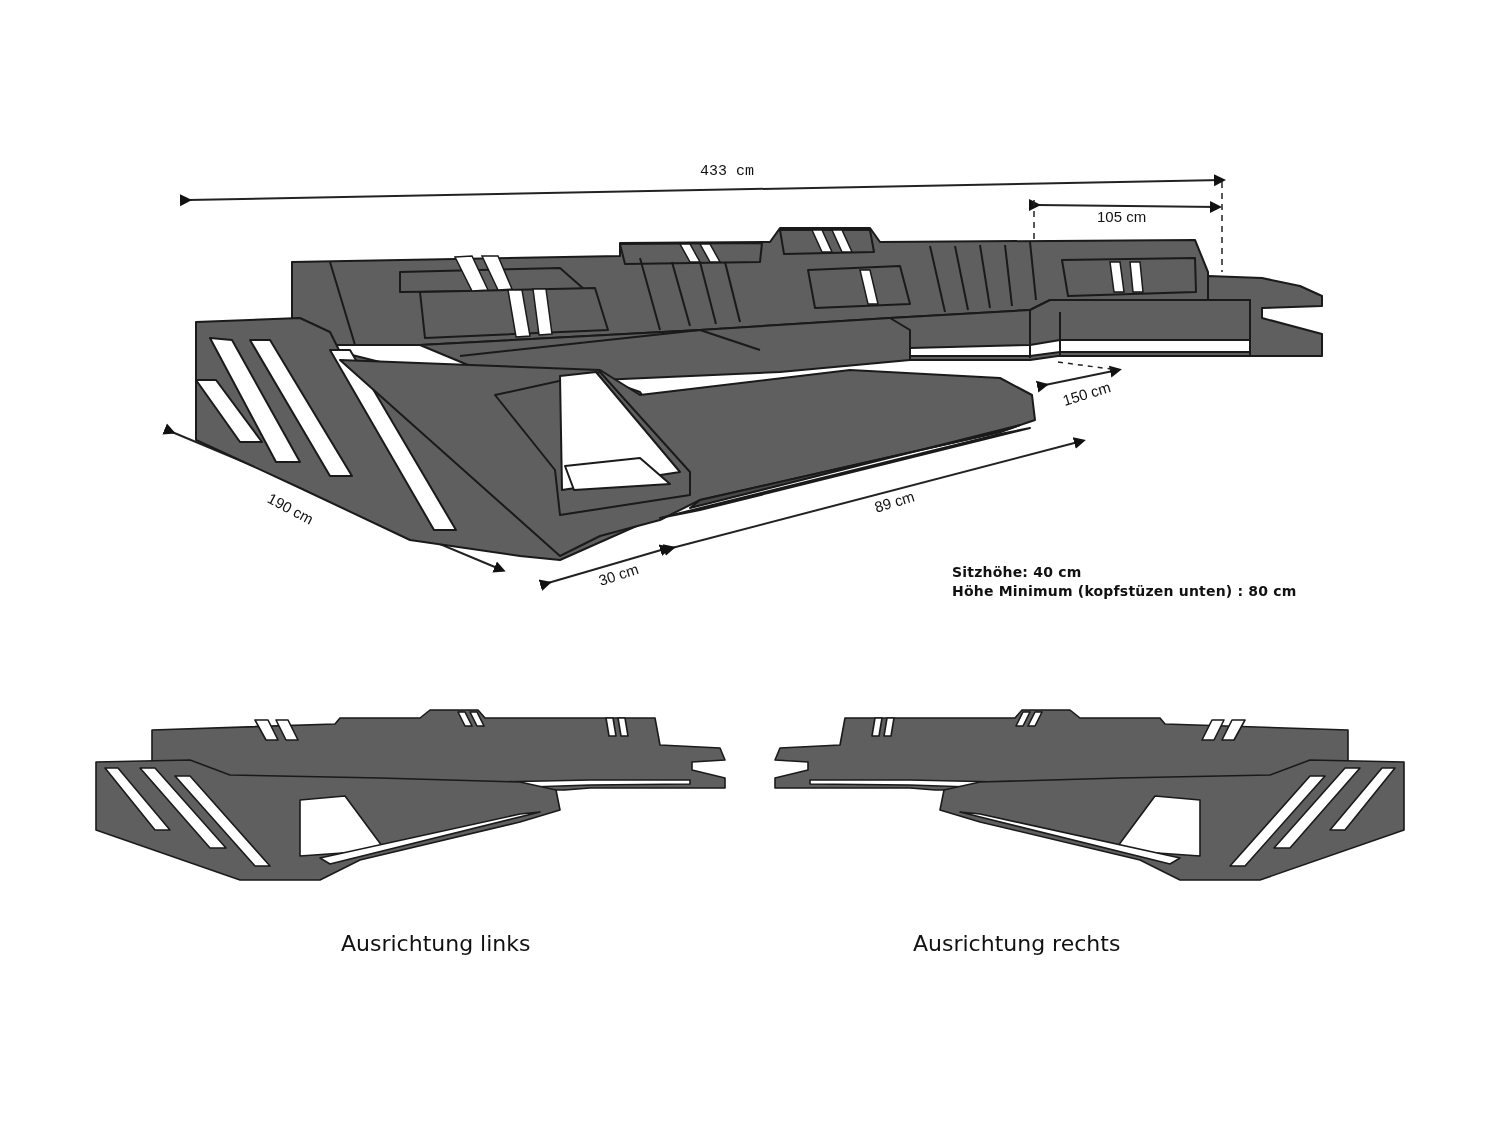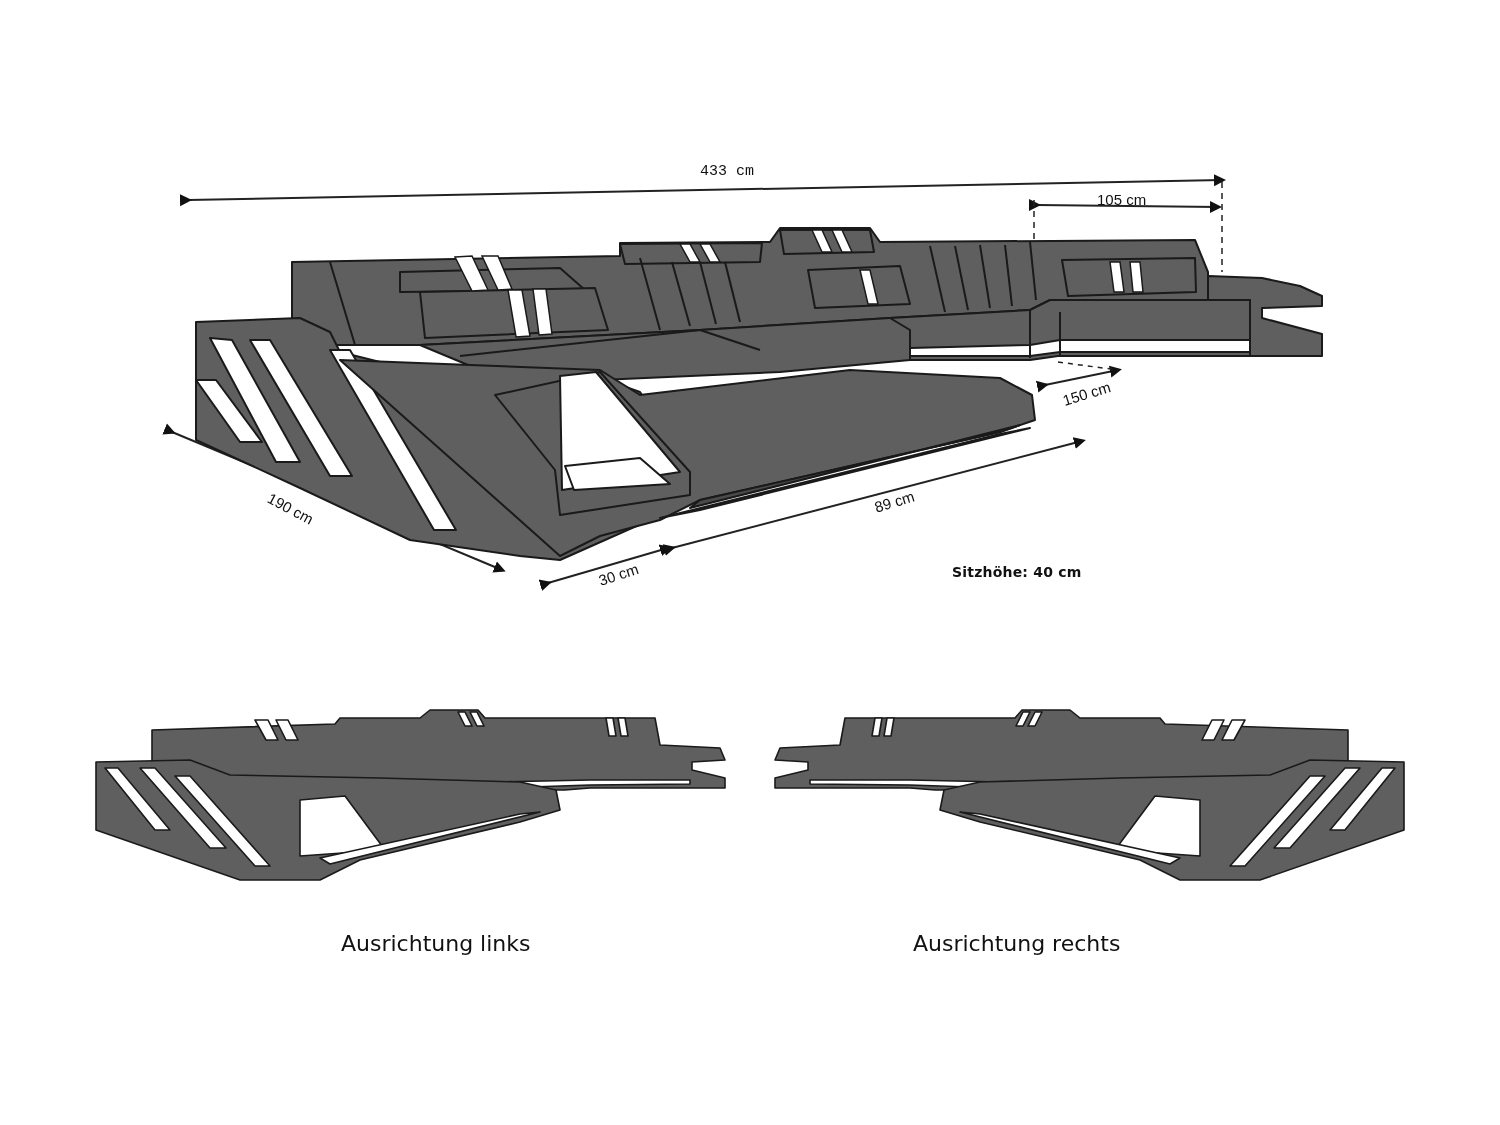--- a/index.html
+++ b/index.html
@@ -95,28 +95,29 @@
     <path d="M340,360 L600,370 L640,395 L850,370 L1000,378 L1032,395 L1035,420 L1000,432 L700,500 L660,520 L600,536 L560,556 Z"></path>
     <path d="M495,395 L600,372 L690,472 L690,495 L560,515 L555,470 Z"></path>
     <path d="M560,376 L596,372 L680,472 L562,490 Z" fill="#ffffff"></path>
     <path d="M565,466 L640,458 L670,484 L574,490 Z" fill="#ffffff"></path>
     <path d="M660,518 L1000,434 L1030,428 L700,510 Z" fill="#ffffff"></path>
     <path d="M700,500 L1000,432 L1020,425 L690,508 Z" fill="#4a4a4a"></path>
   </g>
 </svg>
 
 <div class="dim-label" style="left:700px;top:163px;font-family:Liberation Mono, monospace;">433 cm</div>
-<div class="dim-label" style="left:1097px;top:191px;">105 cm</div>
+<div class="dim-label" style="left:1097px;top:208px;">105 cm</div>
 <div class="dim-label" style="left:1062px;top:385px;transform:rotate(-17deg);">150 cm</div>
 <div class="dim-label" style="left:266px;top:500px;transform:rotate(28deg);">190 cm</div>
 <div class="dim-label" style="left:598px;top:566px;transform:rotate(-18deg);">30 cm</div>
 <div class="dim-label" style="left:874px;top:493px;transform:rotate(-17deg);">89 cm</div>
 
 <div class="specs">
   <div>Sitzhöhe: 40 cm</div>
+  <div>Höhe Minimum (kopfstüzen unten) : 80 cm</div>
 </div>
 
 <svg width="1500" height="1125">
   <g id="variant" stroke="#1a1a1a" stroke-width="1.6" fill="#5f5f5f" stroke-linejoin="round">
     <path d="M152,730 L335,724 L340,718 L420,718 L430,710 L478,710 L485,718 L655,718 L660,745 L720,748 L725,760 L692,762 L692,770 L725,778 L725,788 L690,788 L590,788 L565,790 L500,790 L350,792 L152,792 Z"></path>
     <path d="M500,782 L590,780 L690,780 L690,784 L590,785 L500,788 Z" fill="#ffffff"></path>
     <path d="M96,762 L190,760 L230,775 L380,778 L520,782 L556,790 L560,810 L520,822 L360,860 L320,880 L240,880 L96,830 Z"></path>
     <path d="M105,768 L118,768 L170,830 L155,830 Z" fill="#ffffff"></path>
     <path d="M140,768 L155,768 L226,848 L210,848 Z" fill="#ffffff"></path>
     <path d="M175,776 L190,776 L270,866 L255,866 Z" fill="#ffffff"></path>

